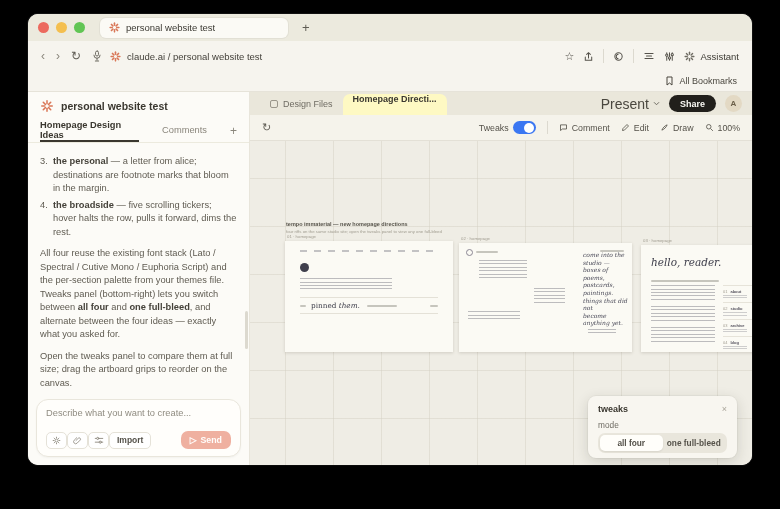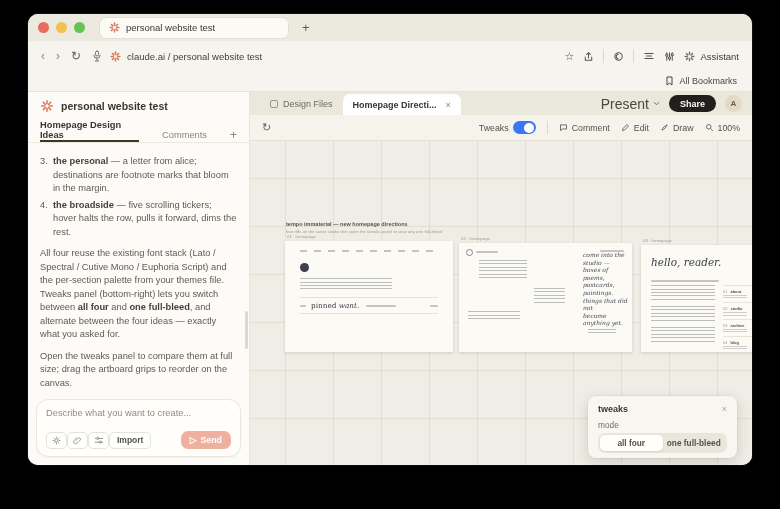--- a/index.html
+++ b/index.html
@@ -23,21 +23,21 @@
   .tb-right .divider { width:1px; height:14px; background:#dcd9cf; }
   .assistant { display:flex; align-items:center; gap:5px; font-size:9.5px; color:#3c3a33; }
   .star { font-size:11px; color:#55524b; }
   .bookmarksbar { height:21px; background:#f6f4ee; border-bottom:1px solid #e6e3d9; display:flex;
                   align-items:center; justify-content:flex-end; padding:0 15px; gap:5px; font-size:9px; color:#4a473f; flex:none; }
   
   .app { flex:1; display:flex; min-height:0; }
   .sidebar { width:222px; background:#fcfbf7; border-right:1px solid #e8e5db; display:flex; flex-direction:column; flex:none; }
   .sb-header { height:27px; display:flex; align-items:center; gap:7px; padding:0 12px; flex:none; }
   .sb-title { font-size:10.5px; font-weight:bold; color:#3a372f; }
-  .sb-tabs { display:flex; align-items:flex-end; padding:0 12px; border-bottom:1px solid #eceade; height:24px; gap:23px; flex:none; }
+  .sb-tabs { display:flex; align-items:center; padding:0 12px; border-bottom:1px solid #eceade; height:24px; gap:23px; flex:none; }
   .sb-tab { font-size:9.3px; color:#8a867c; display:flex; align-items:center; border-bottom:2px solid transparent; }
   .sb-tab.active { color:#3a372f; font-weight:bold; border-bottom-color:#3a372f; }
   .sb-tab-add { margin-left:auto; color:#8a867c; font-size:12px; display:flex; align-items:center; }
   .chat { flex:1; overflow:hidden; padding:9px 12px 0; font-size:9.3px; line-height:13.5px; color:#5f5b51; position:relative; }
   .chat b { color:#45423a; }
   .cont { margin-left:13px; }
   .li { display:flex; margin-top:3px; }
   .li .num { width:13px; flex:none; }
   .para { margin-top:8px; }
   .chat-scrollbar { position:absolute; right:1px; top:168px; width:3px; height:38px; background:#dcd9cf; border-radius:2px; }
@@ -50,22 +50,22 @@
               display:flex; align-items:center; justify-content:center; color:#8f8b80; }
   .import-btn { height:17px; border:1px solid #e5e2d8; border-radius:5px; padding:0 7px; font-size:8.5px; font-weight:bold;
                 color:#55524a; background:#fff; display:flex; align-items:center; }
   .send-btn { margin-left:auto; background:#efb0a0; color:#fffdfb; border-radius:7px; height:18px; padding:0 9px;
               font-size:8.8px; font-weight:bold; display:flex; align-items:center; gap:4px; }
   
   .canvas { flex:1; display:flex; flex-direction:column; background:#efede5; min-width:0; }
   .canvas-tabbar { height:23px; background:#eae7db; display:flex; align-items:flex-end; padding-left:10px; flex:none; }
   .design-files { display:flex; align-items:center; gap:5px; font-size:9px; color:#6f6c63; padding:0 10px; height:23px; }
   .df-icon { width:8px; height:8px; border:1px solid #9a968b; border-radius:2px; }
-  .active-tab { background:#ffffff; border-radius:7px 7px 0 0; height:21px; display:flex; align-items:center; gap:9px;
-                padding:0 10px; font-size:9px; font-weight:bold; color:#3a372f; }
+  .active-tab { background:#fef9c3; border-radius:7px 7px 0 0; height:21px; display:flex; align-items:center; gap:9px;
+                padding:0 10px; font-size:9px; font-weight:bold; color:#3a372f;flex-direction:column; }
   .tab-close { font-weight:normal; color:#8a867c; font-size:9px; }
   .canvas-tab-right { margin-left:auto; display:flex; align-items:center; gap:9px; padding-right:10px; height:100%; }
   .present { font-size:14px; color:#4a473f; display:flex; gap:4px; align-items:center; }
   .share-btn { background:#211f1b; color:#fbfaf5; font-size:9px; font-weight:bold; padding:3.5px 11px; border-radius:10px; }
   .avatar { width:17px; height:17px; border-radius:50%; background:#e3d9c4; color:#6b5f49; font-size:8px; font-weight:bold;
             display:flex; align-items:center; justify-content:center; }
   .canvas-toolbar { height:26px; background:#f5f3eb; border-bottom:1px solid #e3e0d6; display:flex; align-items:center; padding:0 12px; flex:none; }
   .ct-right { margin-left:auto; display:flex; align-items:center; gap:11px; font-size:8.8px; color:#55524a; }
   .ct-item { display:flex; align-items:center; gap:4px; }
   .ct-divider { width:1px; height:13px; background:#dcd9cf; }
@@ -394,21 +394,21 @@
 
         <div class="artboard" style="left:35px; top:100px; width:168px; height:111px;">
           <div class="a1-nav dashes"></div>
           <div class="a1-head">
             <div class="a1-badge"></div>
           </div>
           <div class="a1-intro greek"></div>
           <div class="a1-list">
               <div class="a1-row">
                 <span class="rnum bar"></span>
-                <span><span>pinned </span><i>want.</i></span>
+                <span><span>pinned </span><i>them.</i></span>
                 <span class="rtail bar"></span>
                 <span class="rend bar"></span>
               </div>
               <div class="a1-row"></div>
             </div>
         </div>
         <div class="ab-tag" style="left:37px; top:93px;">01 · homepage</div>
 
         <div class="artboard" style="left:209px; top:102px; width:173px; height:109px;">
           <div class="a2-mono"></div>

